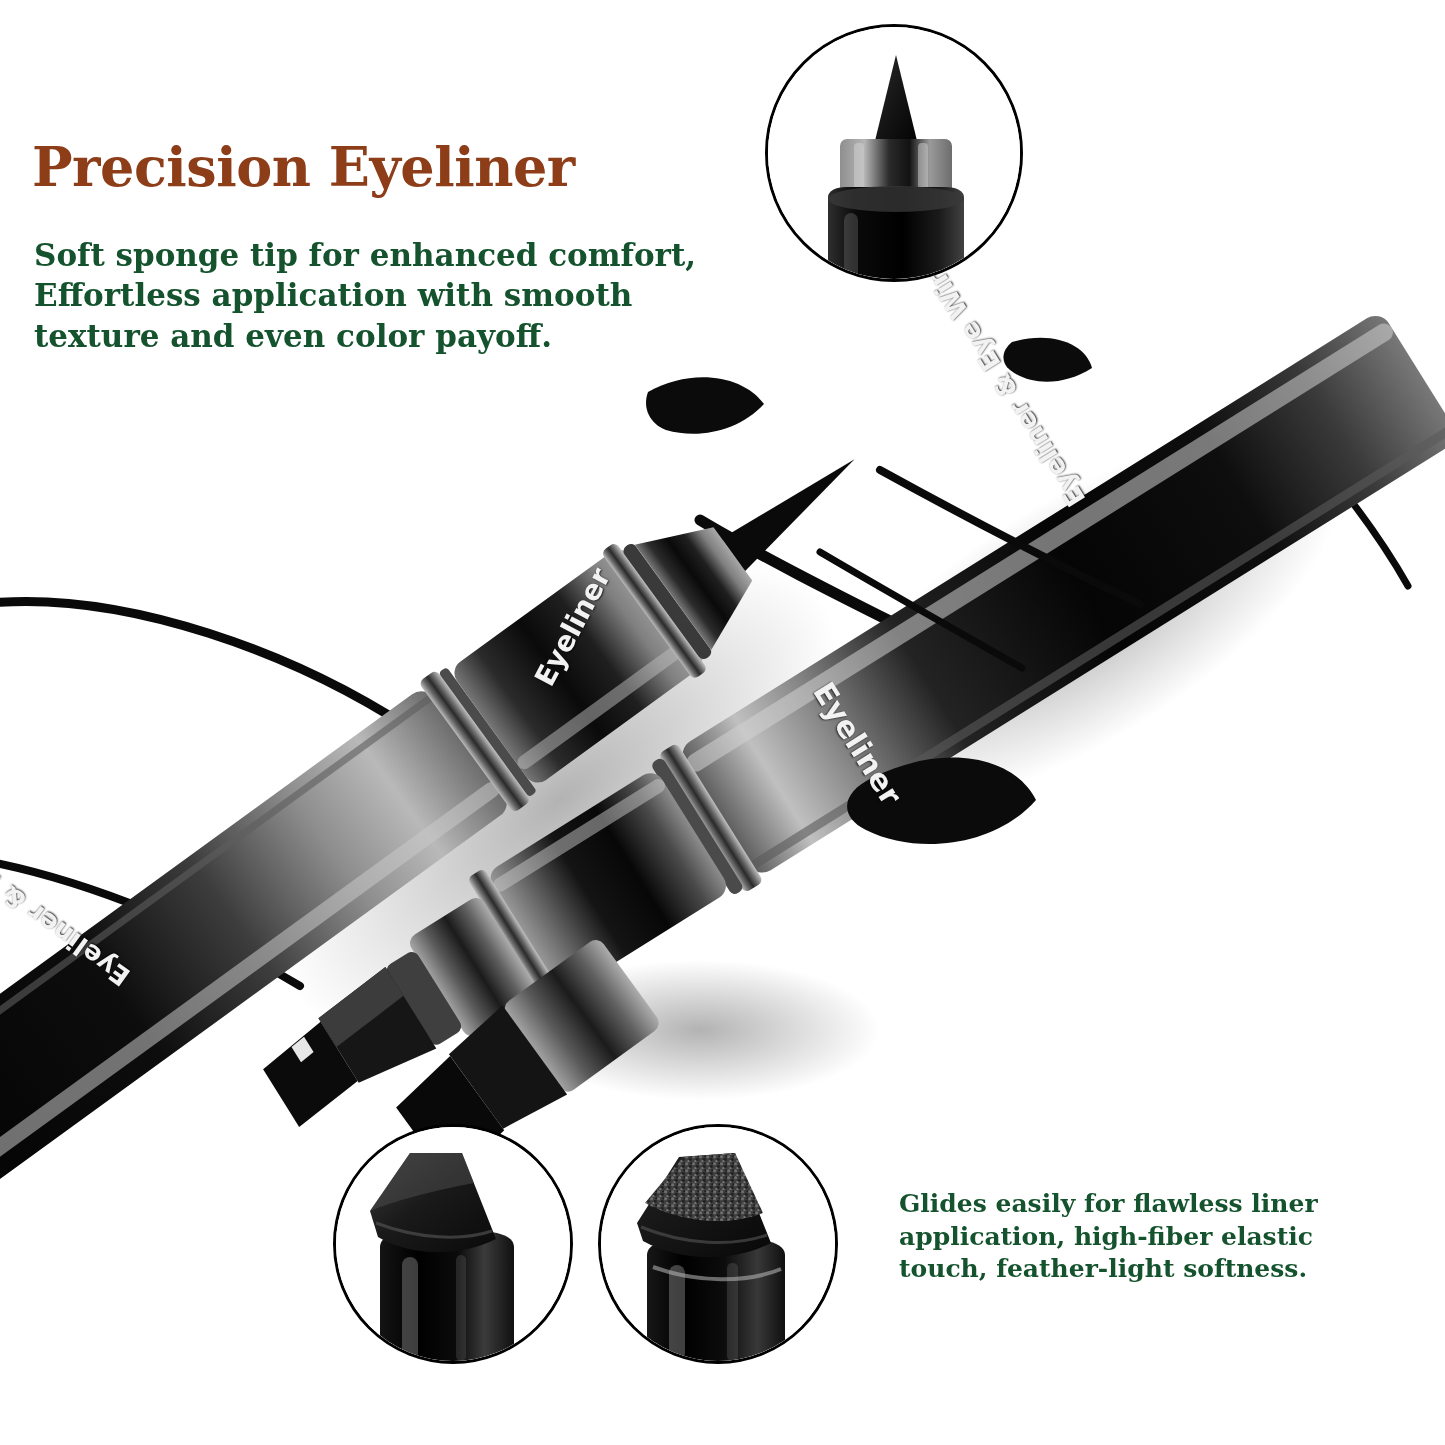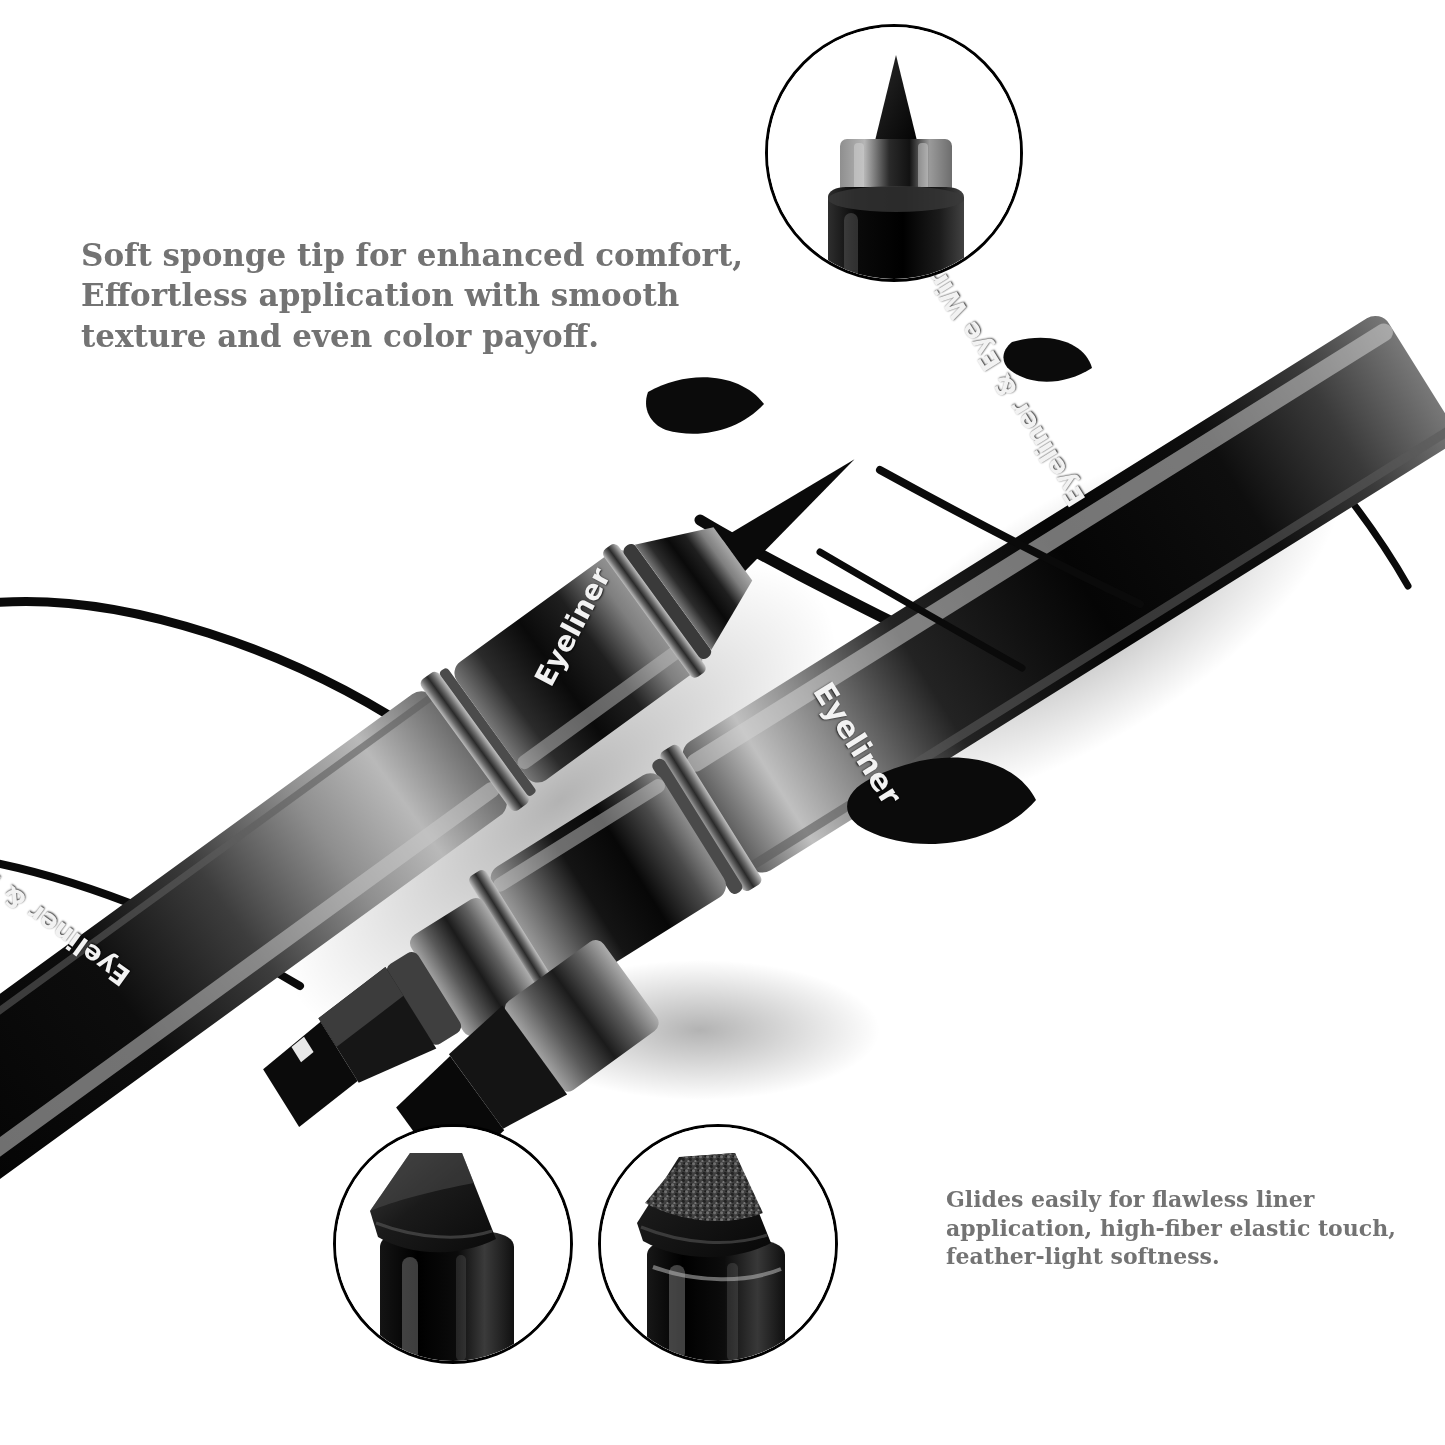--- a/index.html
+++ b/index.html
@@ -21,32 +21,31 @@
     position: absolute;
     color: #8e3d19;
     font-family: "DejaVu Serif", "Liberation Serif", serif;
     font-weight: 700;
     letter-spacing: -0.5px;
     white-space: nowrap;
     line-height: 1.0;
   }
   .body-copy {
     position: absolute;
-    color: #737373;
+    color: #14532d;
     font-family: "DejaVu Serif", "Liberation Serif", serif;
     font-weight: 700;
     line-height: 1.30;
-    margin-left: 47px;
   }
 
   #heading-precision { left: 32px; top: 104px; font-size: 54px; }
   #copy-precision    { left: 34px; top: 204px; width: 700px; font-size: 31px; }
 
   #heading-stamp { left: 897px; top: 1043px; font-size: 54px; }
-  #copy-stamp    { left: 899px; top: 1163px; width: 510px; font-size: 22px; }
+  #copy-stamp    { left: 899px; top: 1163px; width: 510px; font-size: 25px; }
 
   
   .callout {
     position: absolute;
     border-radius: 50%;
     border: 3px solid #000000;
     background: #ffffff;
     overflow: hidden;
   }
   #callout-brush-tip { left: 765px; top: 24px;   width: 252px; height: 252px; }
@@ -339,19 +338,20 @@
       <rect x="68" y="138" width="16" height="96" rx="8" fill="#9f9f9f" opacity="0.40"></rect>
       <rect x="126" y="136" width="11" height="98" rx="5" fill="#8c8c8c" opacity="0.22"></rect>
       <path d="M 52 140 C 96 156 146 156 180 142" fill="none" stroke="#bcbcbc" stroke-width="4" opacity="0.55"></path>
 
       <path d="M 36 96 L 78 30 L 134 26 L 170 116 C 126 138 74 132 42 114 Z" fill="url(#fSide)"></path>
       <path d="M 44 76 L 82 30 L 134 26 L 162 86 C 120 102 74 92 44 76 Z" fill="url(#foamTex)"></path>
       <path d="M 40 100 C 84 118 132 120 166 108" fill="none" stroke="#4c4c4c" stroke-width="3" opacity="0.7"></path>
     </svg>
   </div>
 
+  <h1 class="heading" id="heading-precision">Precision Eyeliner</h1>
 
   <p class="body-copy" id="copy-precision">Soft sponge tip for enhanced comfort, Effortless application with smooth texture and even color payoff.</p>
 
 
   <p class="body-copy" id="copy-stamp">Glides easily for flawless liner application, high-fiber elastic touch, feather-light softness.</p>
 
 </div>
 
 </body></html>

